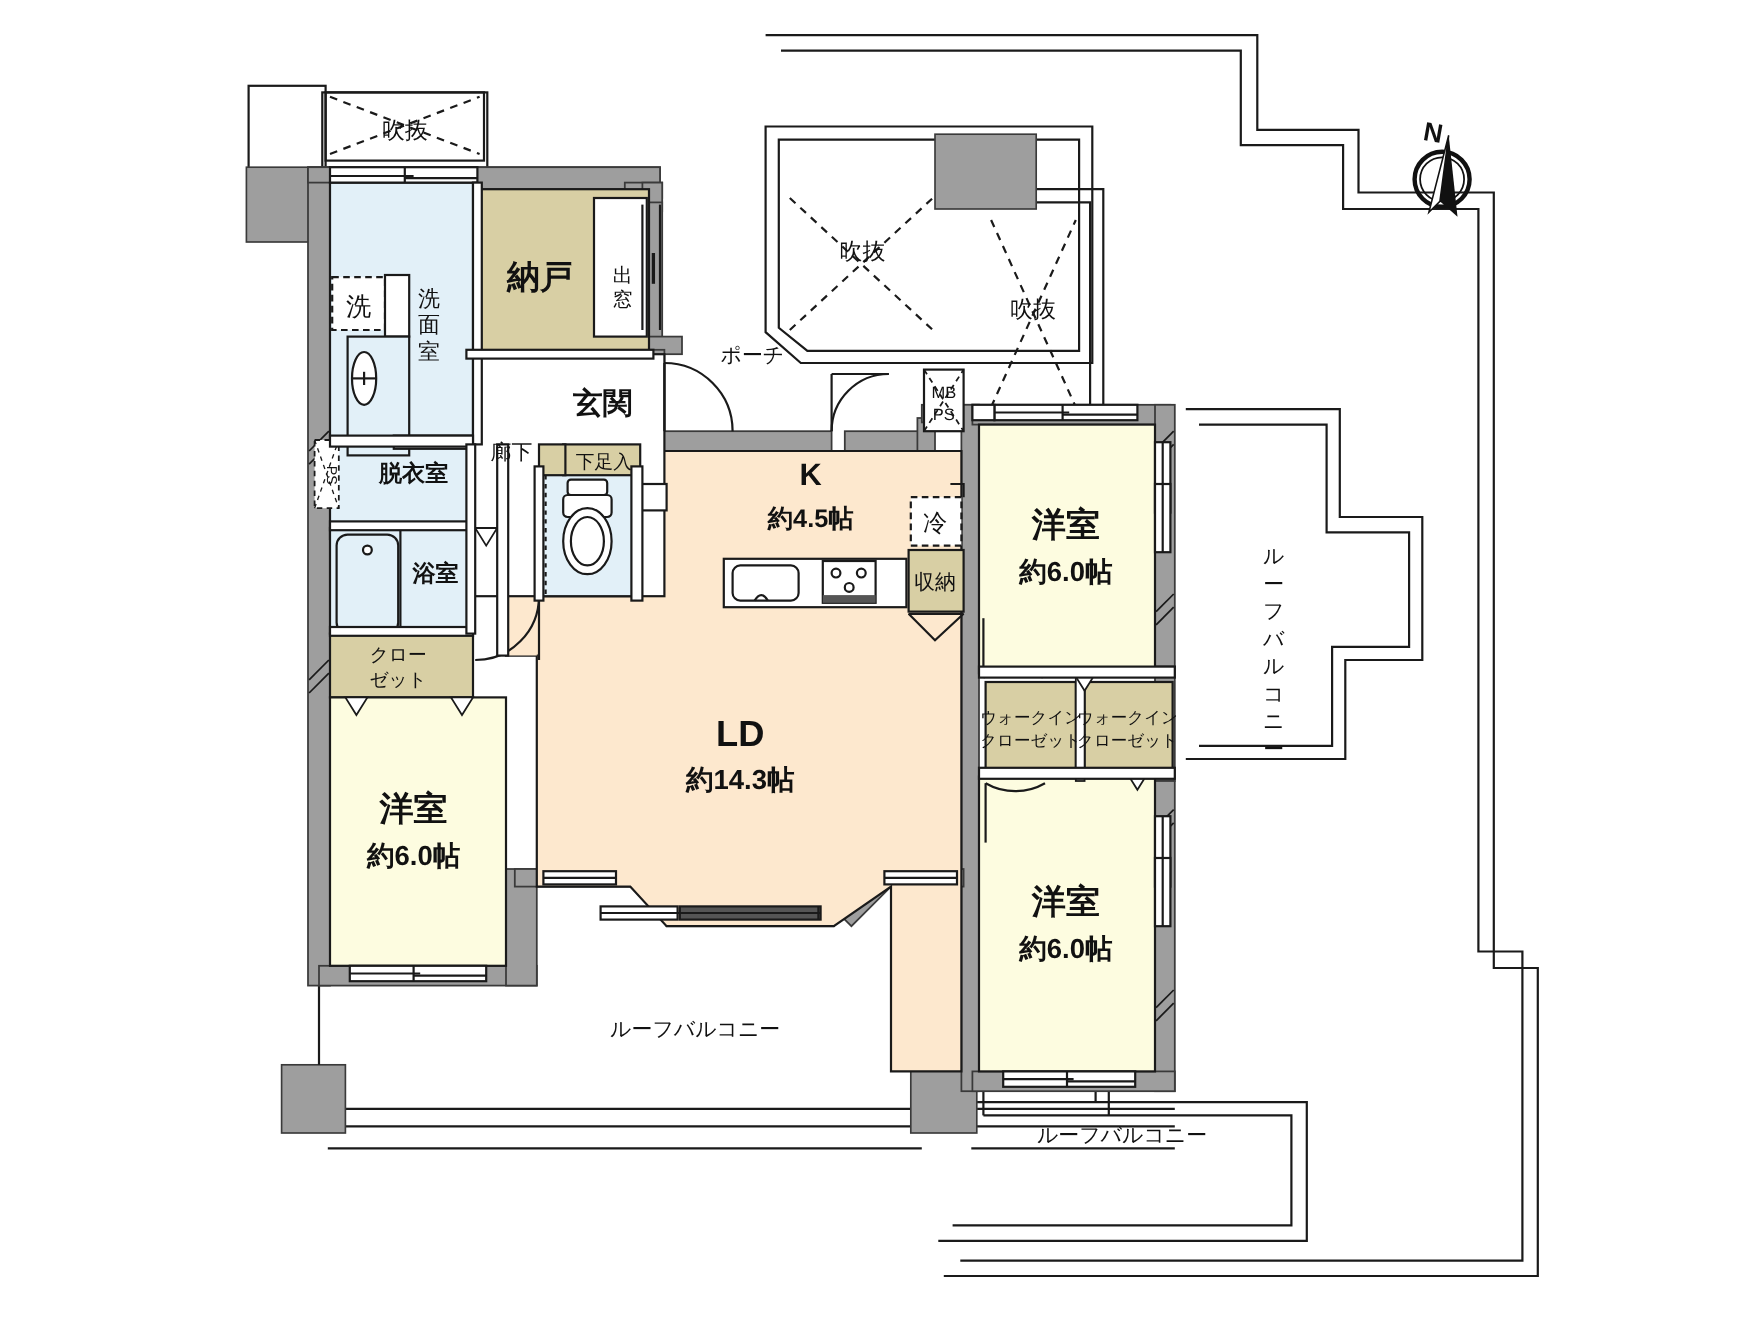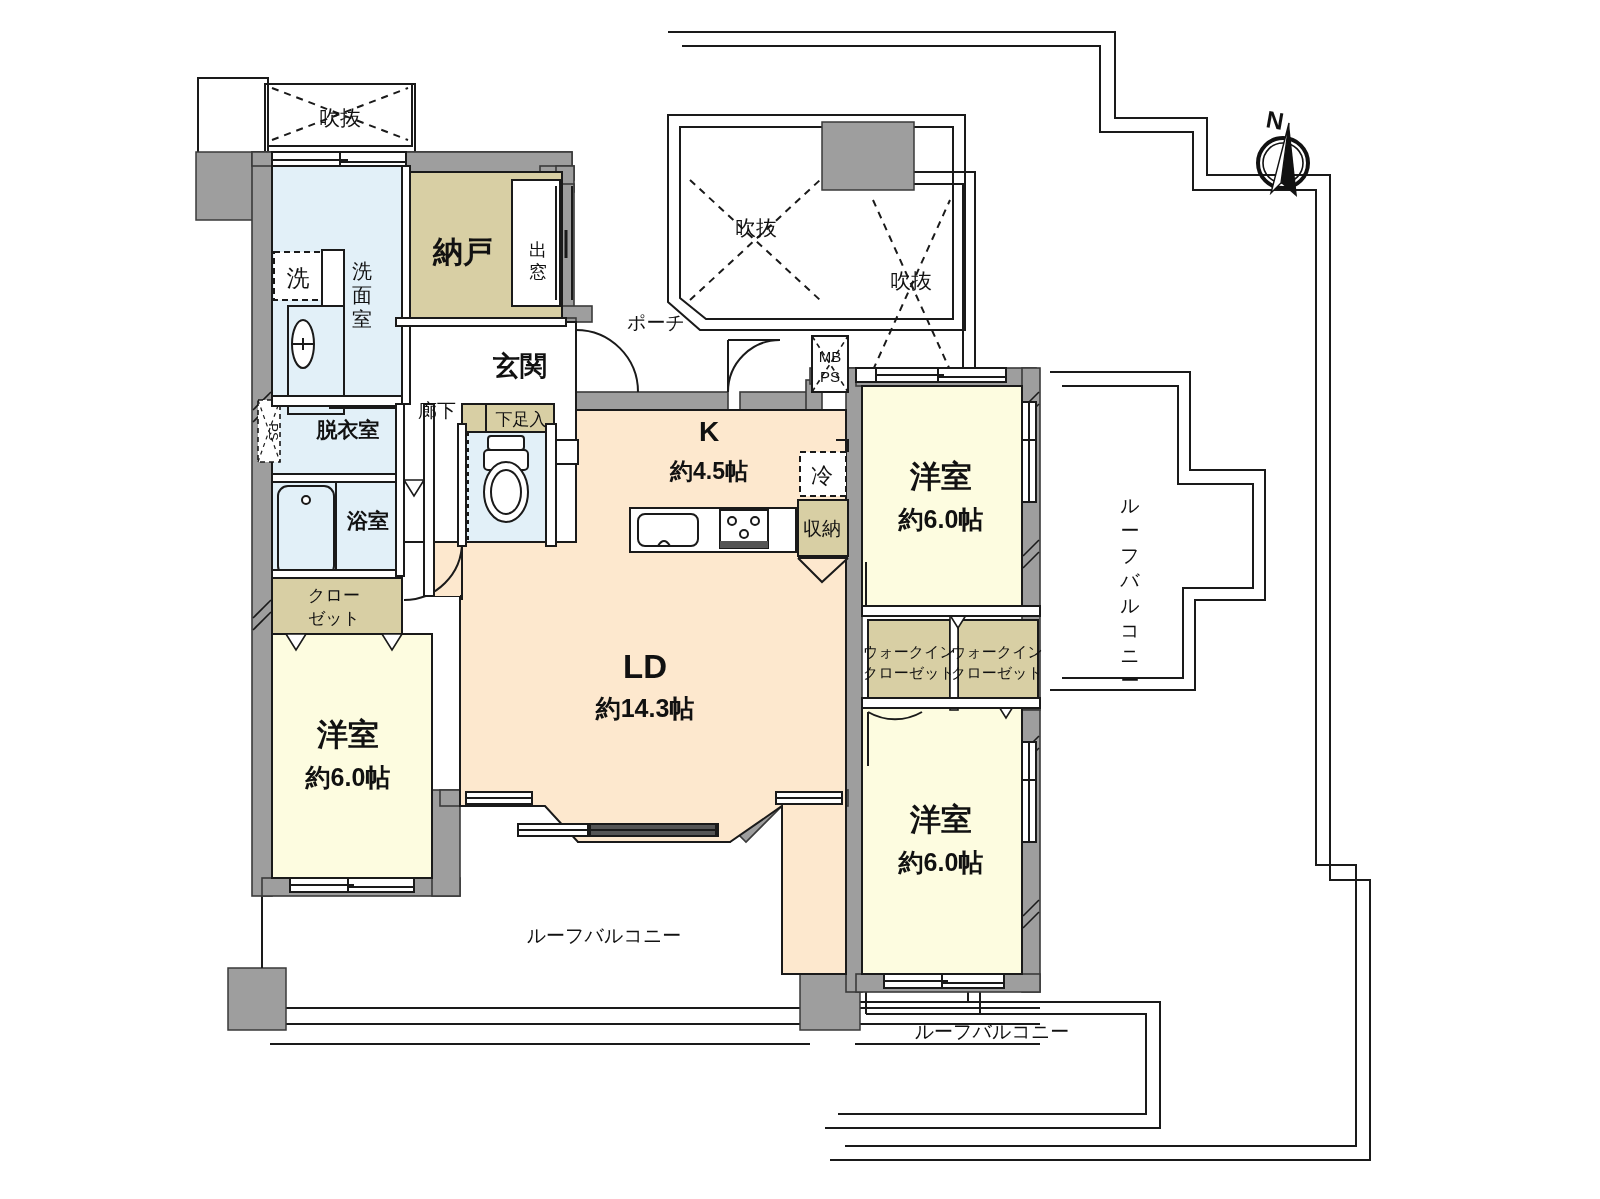--- a/index.html
+++ b/index.html
@@ -1,18 +1,18 @@
 <!DOCTYPE html>
 <html><head>
 <meta charset="utf-8">
 <style>
   html,body{margin:0;padding:0;background:#ffffff;}
   body{width:1600px;height:1199px;overflow:hidden;
        font-family:"Liberation Sans","DejaVu Sans",sans-serif;}
-  #stage{position:relative;width:1544px;height:1199px;background:#fff;}
+  #stage{position:relative;width:1544px;height:1199px;background:#fff;padding-left:28px;}
   svg{display:block;}
   .lbl{font-family:"Liberation Sans","DejaVu Sans",sans-serif;fill:#111;}
 </style>
 </head>
 <body>
 
 <div id="stage">
 <svg width="1600" height="1199" viewBox="0 0 1600 1199" xmlns="http://www.w3.org/2000/svg">
 
   <g fill="none" stroke="#1a1a1a" stroke-width="2">

